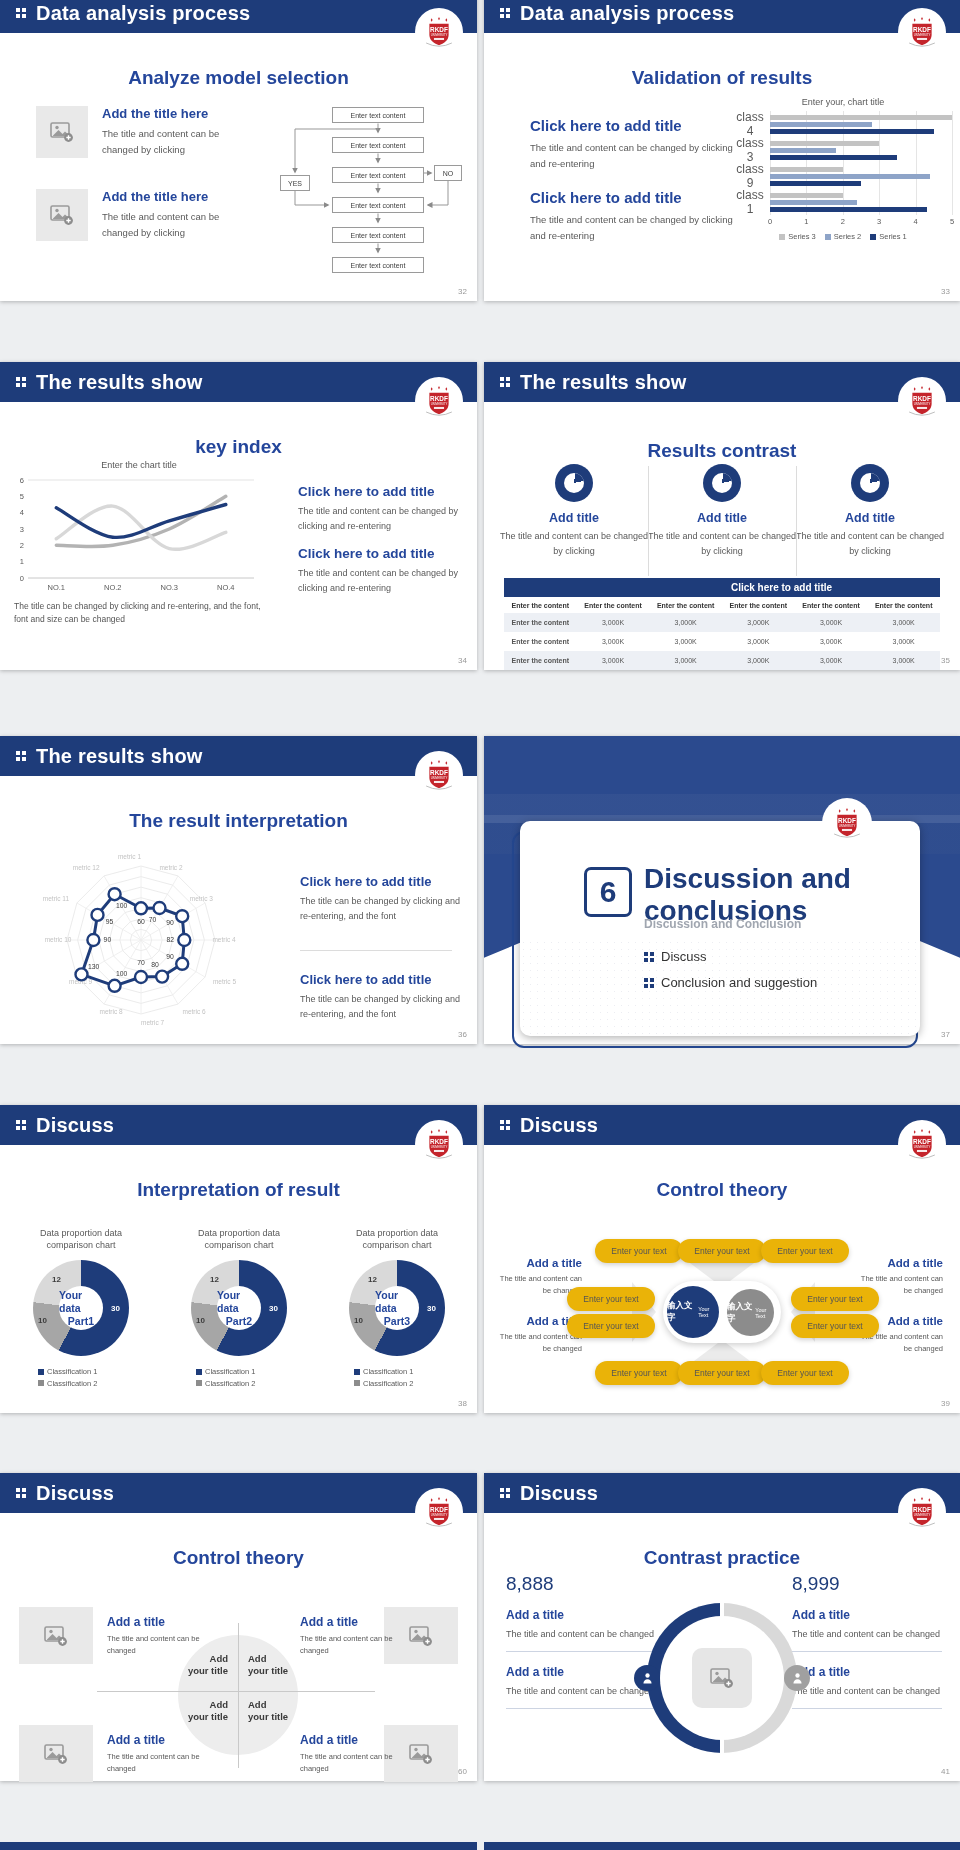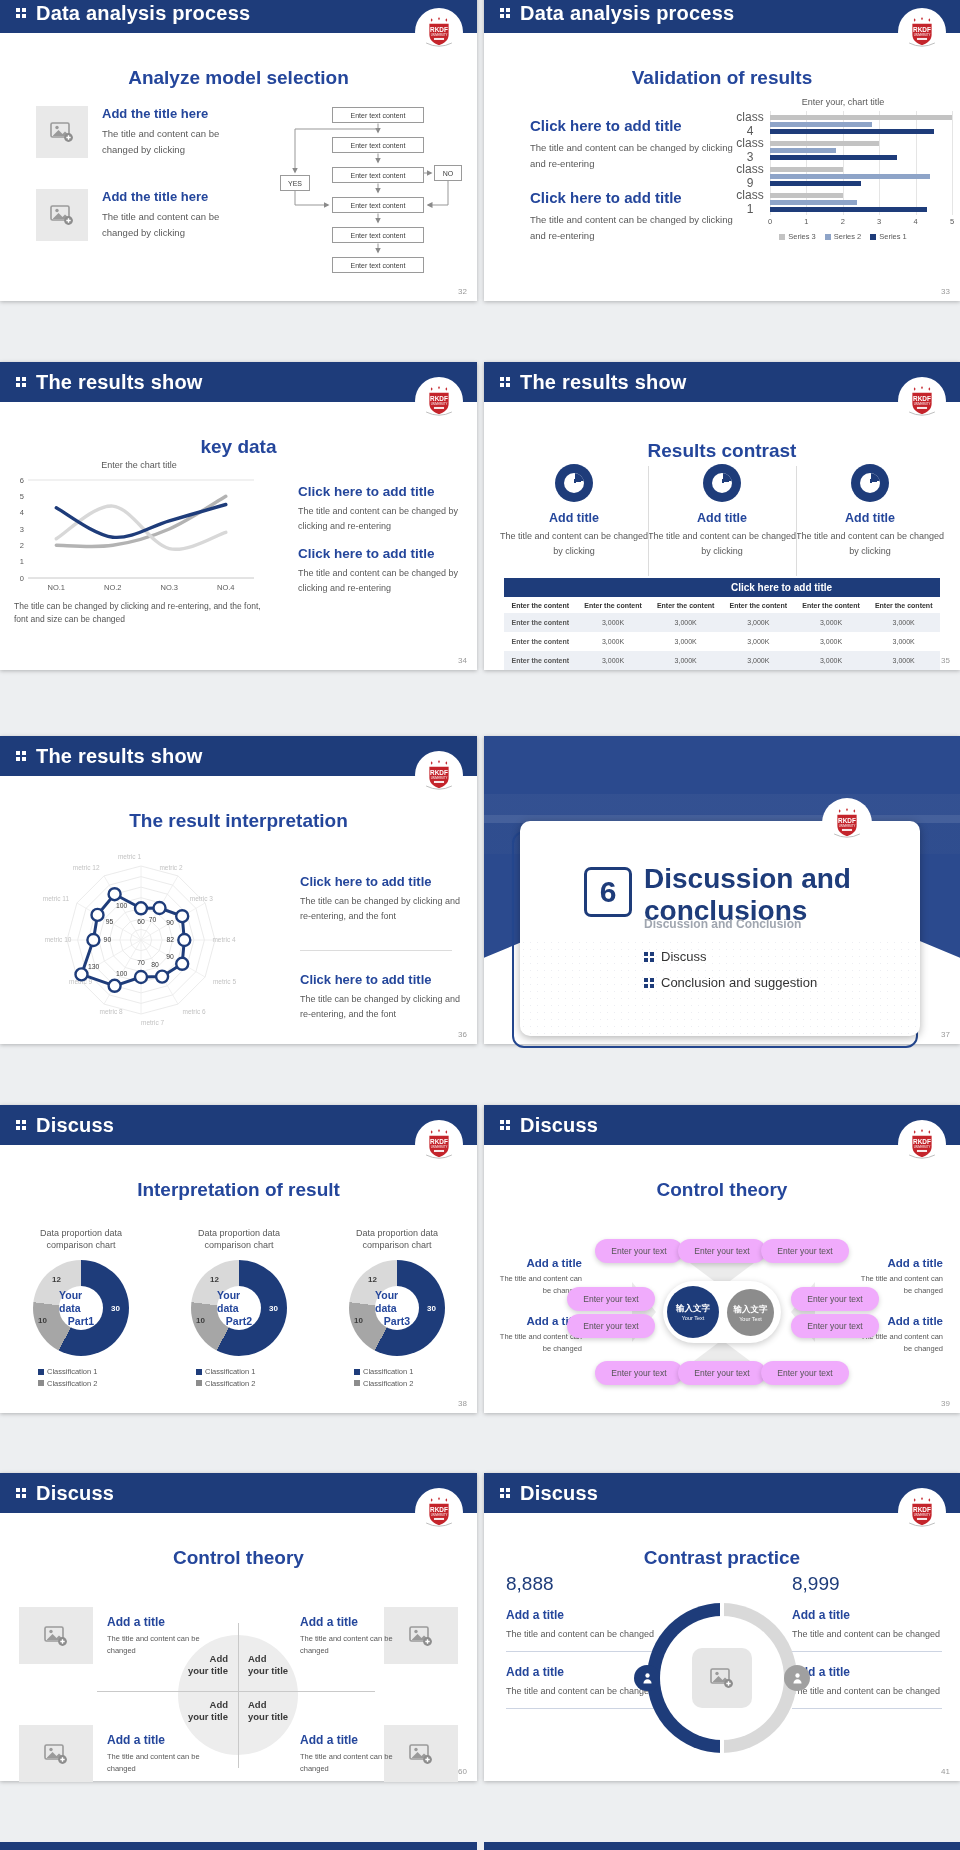--- a/index.html
+++ b/index.html
@@ -112,31 +112,31 @@
   .dcenter{position:absolute;inset:26px;border-radius:50%;background:#fff;display:flex;flex-direction:column;
            align-items:center;justify-content:center;font-weight:bold;color:#24469b;font-size:10.5px;line-height:1.2}
   .dv{position:absolute;font-size:8px;font-weight:bold;color:#3c3c3c}
   .dv30{right:9px;top:44px;color:#fff}
   .dv12{left:19px;top:15px}
   .dv10{left:5px;top:56px}
   .dlegend{width:86px;margin:0 auto;font-size:7.5px;color:#595959}
   .dleg-row{display:flex;align-items:center;gap:3px;line-height:1.5}
   .dleg-row i{width:6px;height:6px;display:inline-block;flex:0 0 auto}
   
-  .pill{position:absolute;width:88px;height:24px;border-radius:12px;background:#f0abfc;
+  .pill{position:absolute;width:88px;height:24px;border-radius:12px;background:#eab308;
         box-shadow:0 2px 5px rgba(0,0,0,.18);font-size:8.5px;color:#555;
         display:flex;align-items:center;justify-content:center;z-index:2}
   .chev{position:absolute;width:0;height:0;border:solid transparent;z-index:0}
   .chevT{left:206px;top:158px;border-top:24px solid #ebebeb;border-left:32px solid transparent;border-right:32px solid transparent}
   .chevB{left:206px;top:232px;border-bottom:24px solid #ebebeb;border-left:32px solid transparent;border-right:32px solid transparent}
   .chevL{left:148px;top:177px;border-left:24px solid #ebebeb;border-top:30px solid transparent;border-bottom:30px solid transparent}
   .chevR{left:304px;top:177px;border-right:24px solid #ebebeb;border-top:30px solid transparent;border-bottom:30px solid transparent}
   .capsule{position:absolute;left:179px;top:176px;width:118px;height:62px;border-radius:31px;
            background:#fff;box-shadow:0 2px 7px rgba(0,0,0,.2);z-index:1}
-  .ccirc{position:absolute;border-radius:50%;display:flex;flex-direction:column;align-items:center;
+  .ccirc{position:absolute;border-radius:50%;display:flex;flex-direction:row;align-items:center;
          justify-content:center;color:#fff;z-index:2}
   .ccirc .cn{font-size:8.5px;font-weight:bold}
   .ccirc .en{font-size:5.5px}
   .cblue{left:183px;top:181px;width:52px;height:52px;background:#1e3c7a}
   .cgray{left:243px;top:184px;width:47px;height:47px;background:#8c8c8c}
   .s8blk{position:absolute;width:84px}
   .s8blk .it{font-size:11.5px;margin-bottom:4px}
   .s8blk .ib{font-size:7.5px;line-height:1.6}
   .alR{text-align:right}
   
@@ -351,21 +351,21 @@
             <path d="M24 7.5l1 2-1 1.8-1-1.8z"></path>
             <path d="M32 9l1 2-1 1.8-1-1.8z"></path>
           </g>
           <path d="M13.5 15 h21 v12 c0 6.5-5.5 9.5-10.5 11.5 C19 36.5 13.5 33.5 13.5 27 z" fill="#c4242b"></path>
           <text x="24" y="23.5" font-size="7" font-weight="bold" fill="#fff" text-anchor="middle" font-family="Liberation Serif,serif">RKDF</text>
           <text x="24" y="28.5" font-size="3" fill="#fff" text-anchor="middle">UNIVERSITY</text>
           <rect x="18.5" y="30.5" width="11" height="2.2" fill="#fff" opacity=".9"></rect>
           <path d="M10 36 q14 7 28 0" fill="none" stroke="#b8b8b8" stroke-width="1"></path>
         </svg>
       </div>
-    <div class="stitle">key data</div>
+    <div class="stitle">key index</div>
     <div class="chart lc">
       <div class="c-title">Enter the chart title</div>
       <svg id="lc-svg" width="250" height="120">
           <line x1="16" y1="6" x2="242" y2="6" stroke="#e3e3e3"></line>
           <line x1="16" y1="104" x2="242" y2="104" stroke="#c8c8c8"></line>
           <text class="tk" x="12" y="106.5" text-anchor="end">0</text>
           <text class="tk" x="12" y="90.16666666666667" text-anchor="end">1</text>
           <text class="tk" x="12" y="73.83333333333334" text-anchor="end">2</text>
           <text class="tk" x="12" y="57.5" text-anchor="end">3</text>
           <text class="tk" x="12" y="41.16666666666667" text-anchor="end">4</text>

